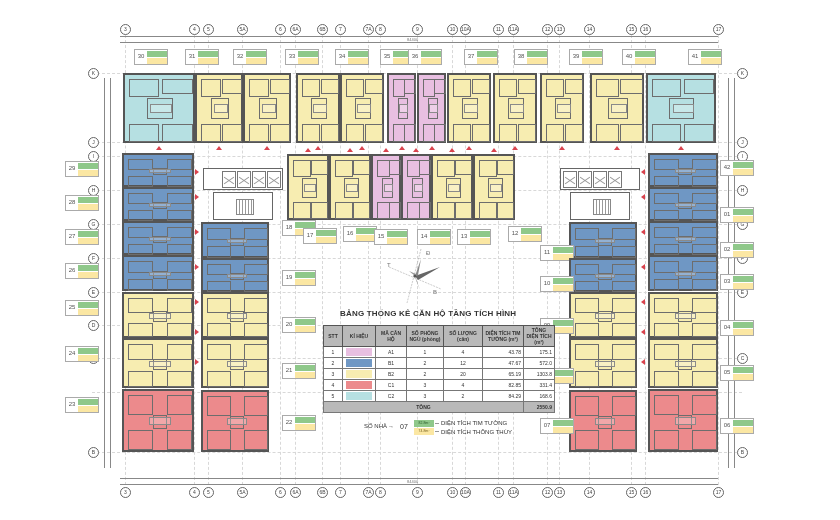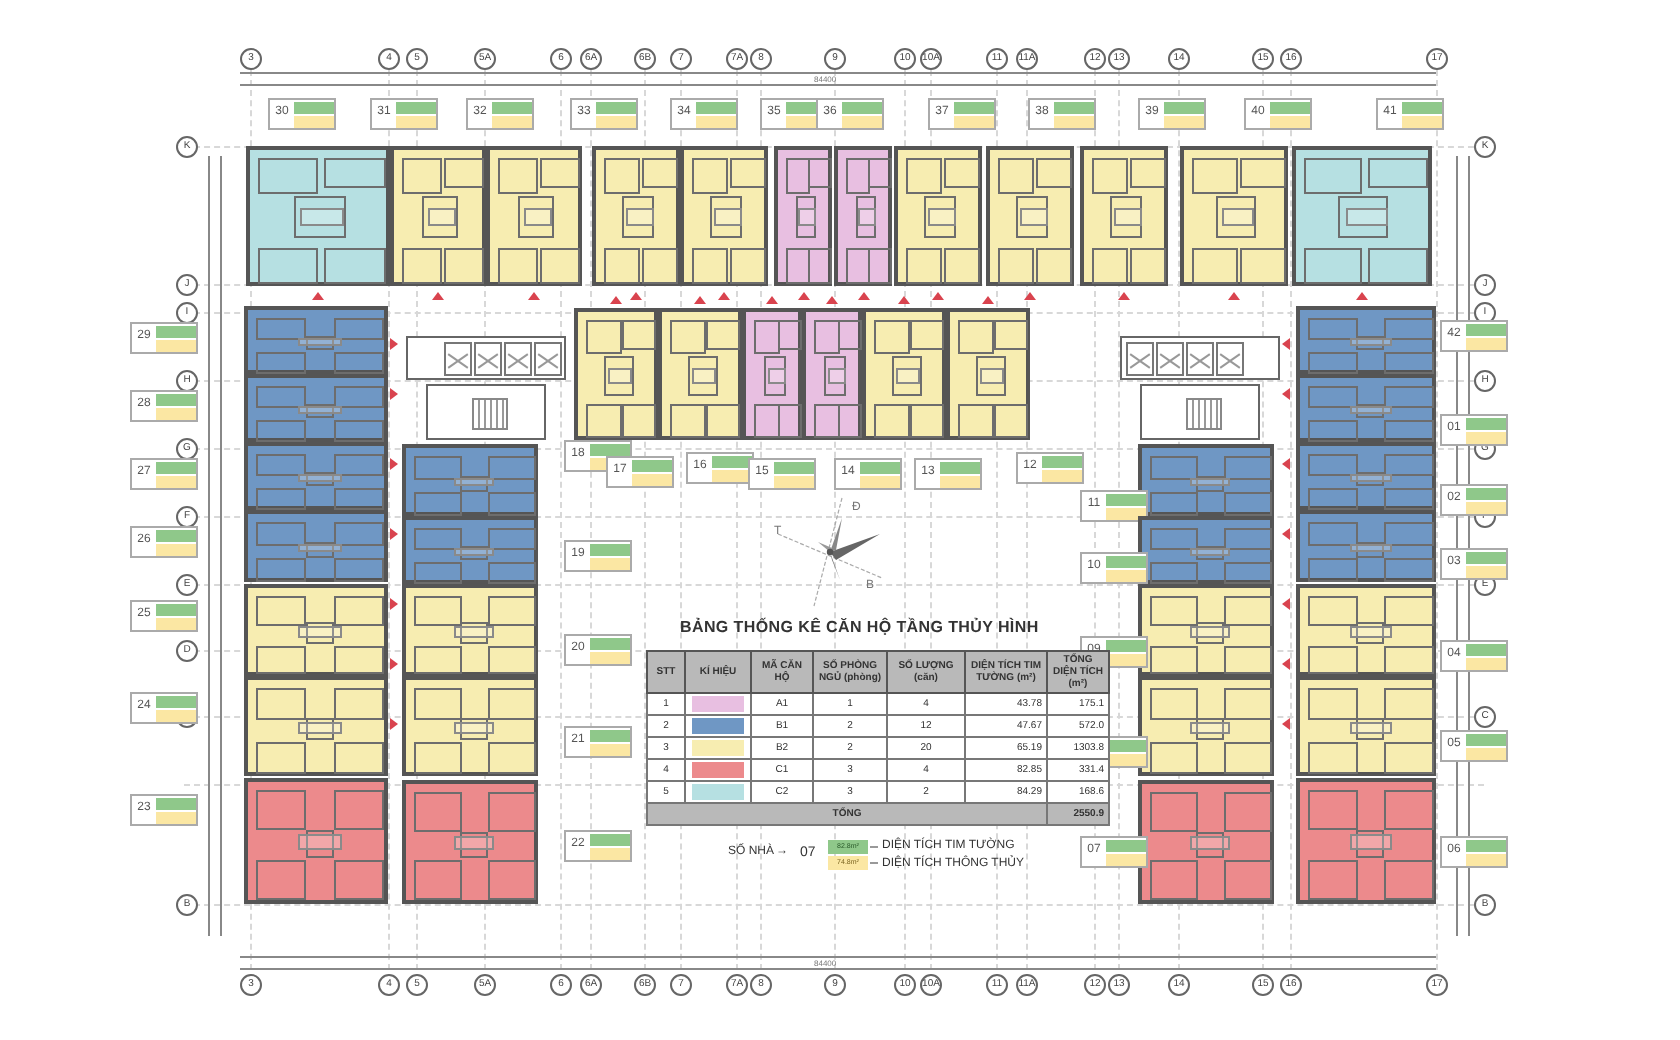--- a/index.html
+++ b/index.html
@@ -754,21 +754,21 @@
   <polygon points="30,31 55,22 33,35" fill="#666"></polygon>
   <polygon points="30,31 36,14 33,30" fill="#888"></polygon>
   <polygon points="30,31 35,45 31,35" fill="#777"></polygon>
   <polygon points="30,31 24,26 31,29" fill="#999"></polygon>
   <circle cx="30" cy="31" r="1.6" fill="#555"></circle>
   <text x="41" y="10" font-size="6" fill="#777" font-family="Liberation Sans, sans-serif">Đ</text>
   <text x="2" y="22" font-size="6" fill="#777" font-family="Liberation Sans, sans-serif">T</text>
   <text x="48" y="49" font-size="6" fill="#777" font-family="Liberation Sans, sans-serif">B</text>
 </svg>
 
-<div class="stats-title">BẢNG THỐNG KÊ CĂN HỘ TẦNG THỦY HÌNH</div>
+<div class="stats-title">BẢNG THỐNG KÊ CĂN HỘ TẦNG TÍCH HÌNH</div>
 <table class="stats">
   <thead>
     <tr>
       <th style="width:14px">STT</th>
       <th style="width:28px">KÍ HIỆU</th>
       <th style="width:26px">MÃ CĂN HỘ</th>
       <th style="width:32px">SỐ PHÒNG NGỦ (phòng)</th>
       <th style="width:34px">SỐ LƯỢNG (căn)</th>
       <th style="width:36px">DIỆN TÍCH TIM TƯỜNG (m²)</th>
       <th style="width:26px">TỔNG DIỆN TÍCH (m²)</th>

